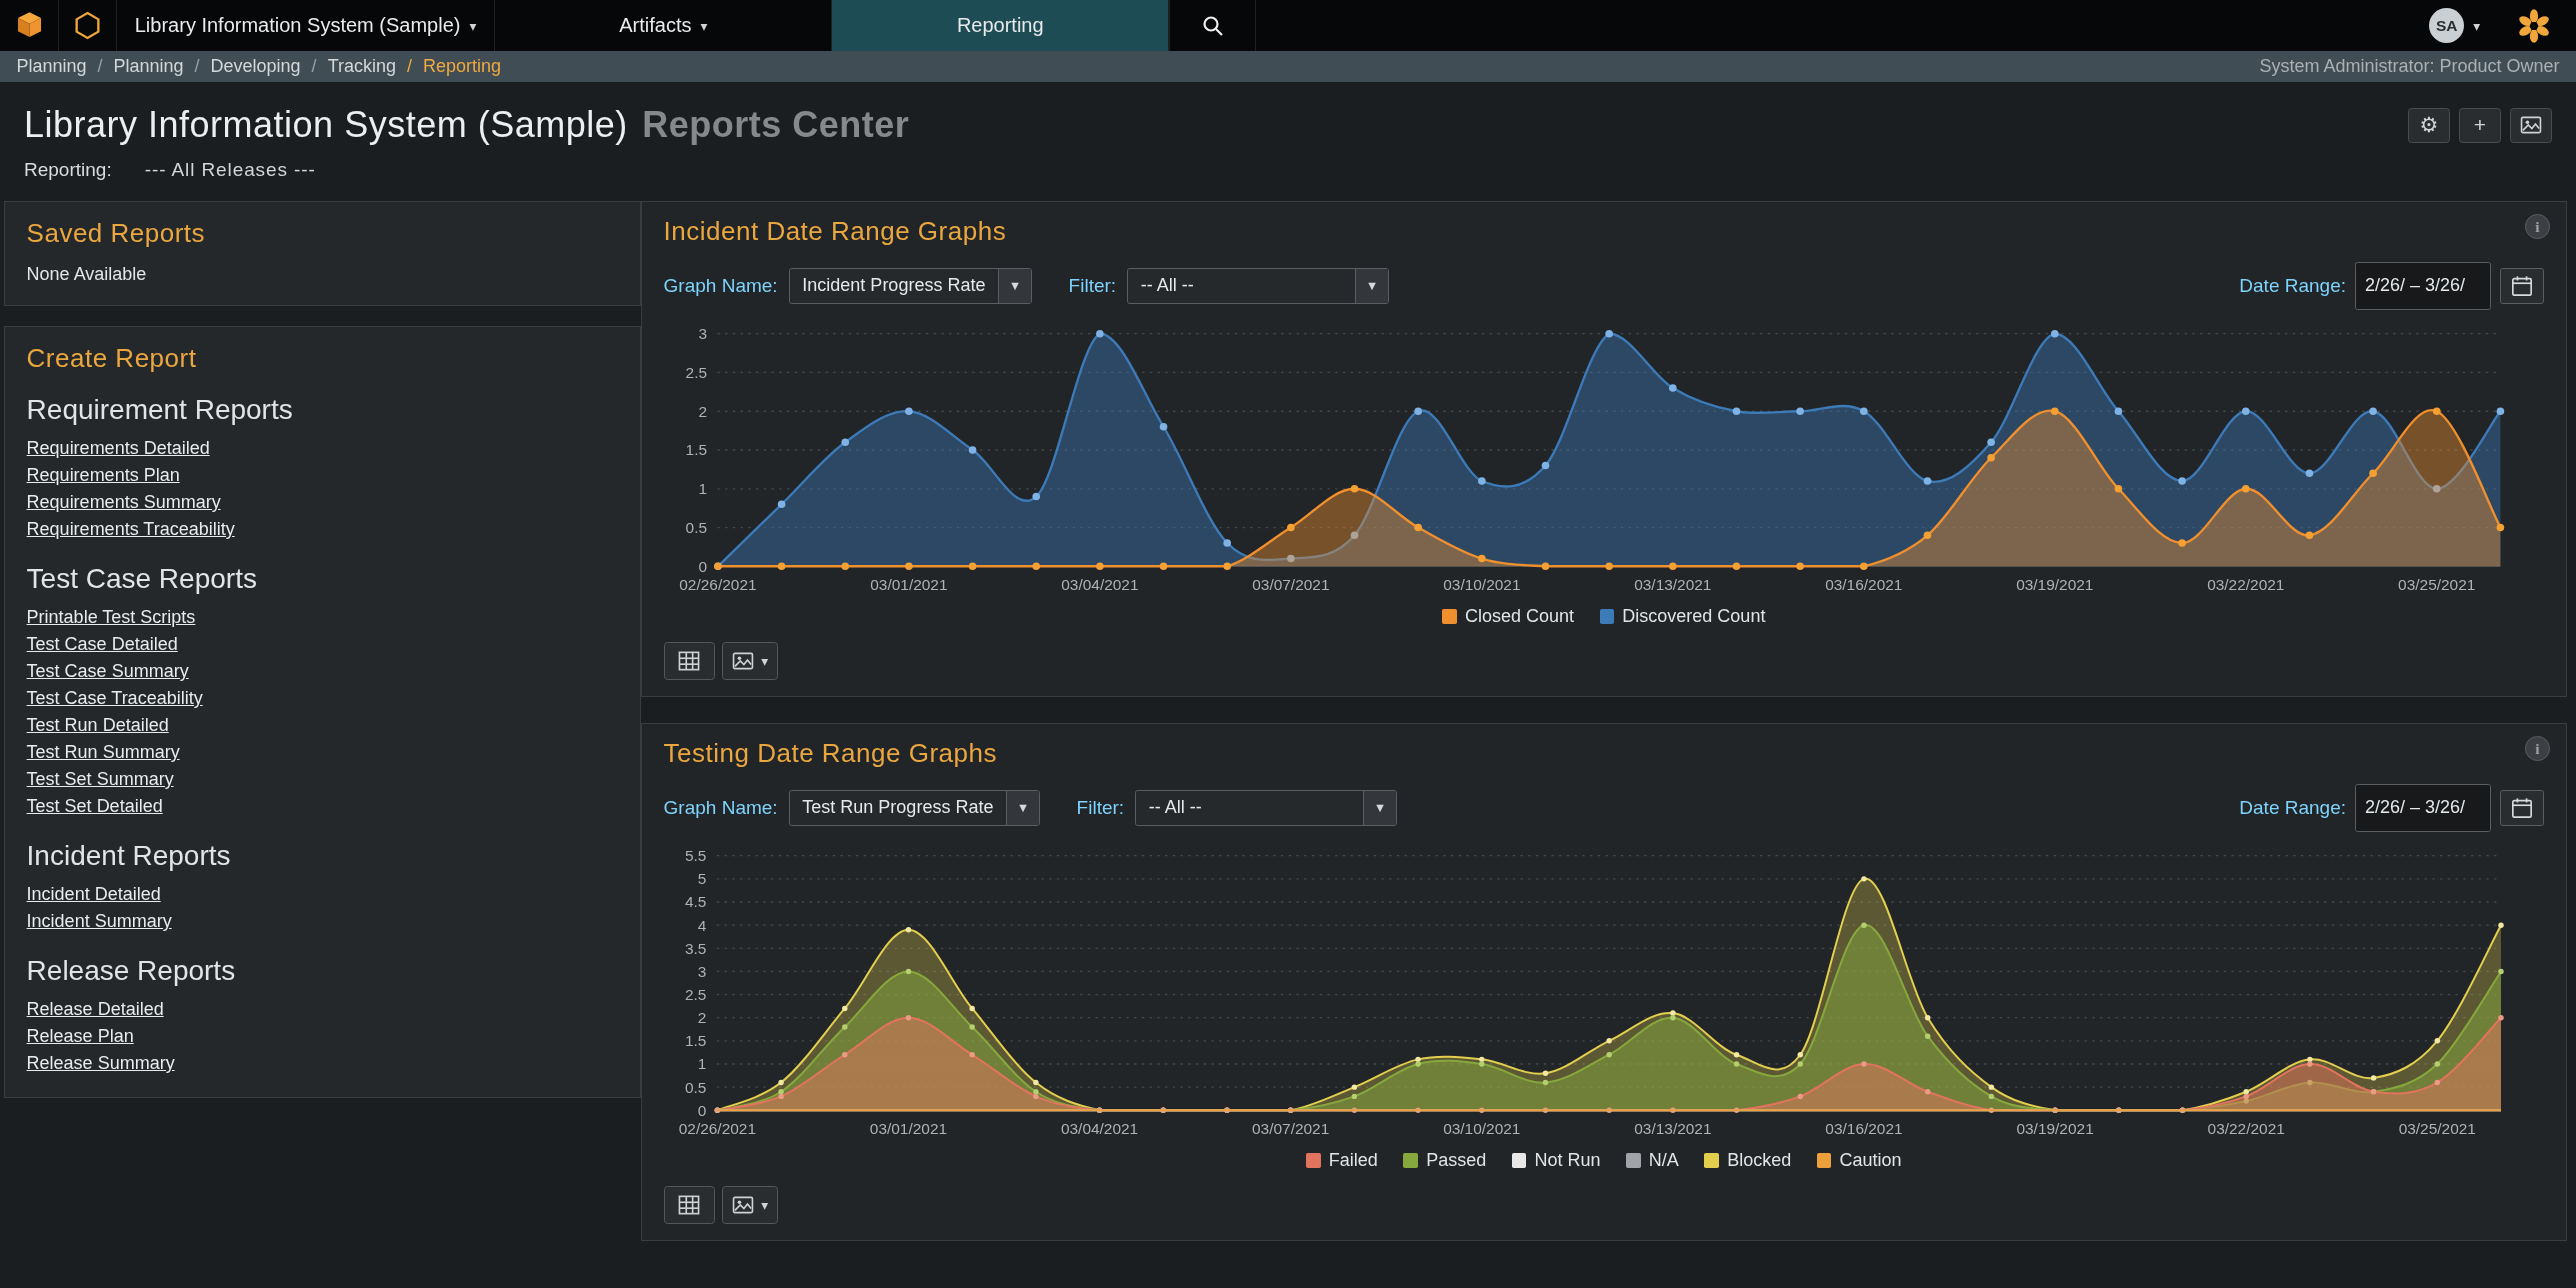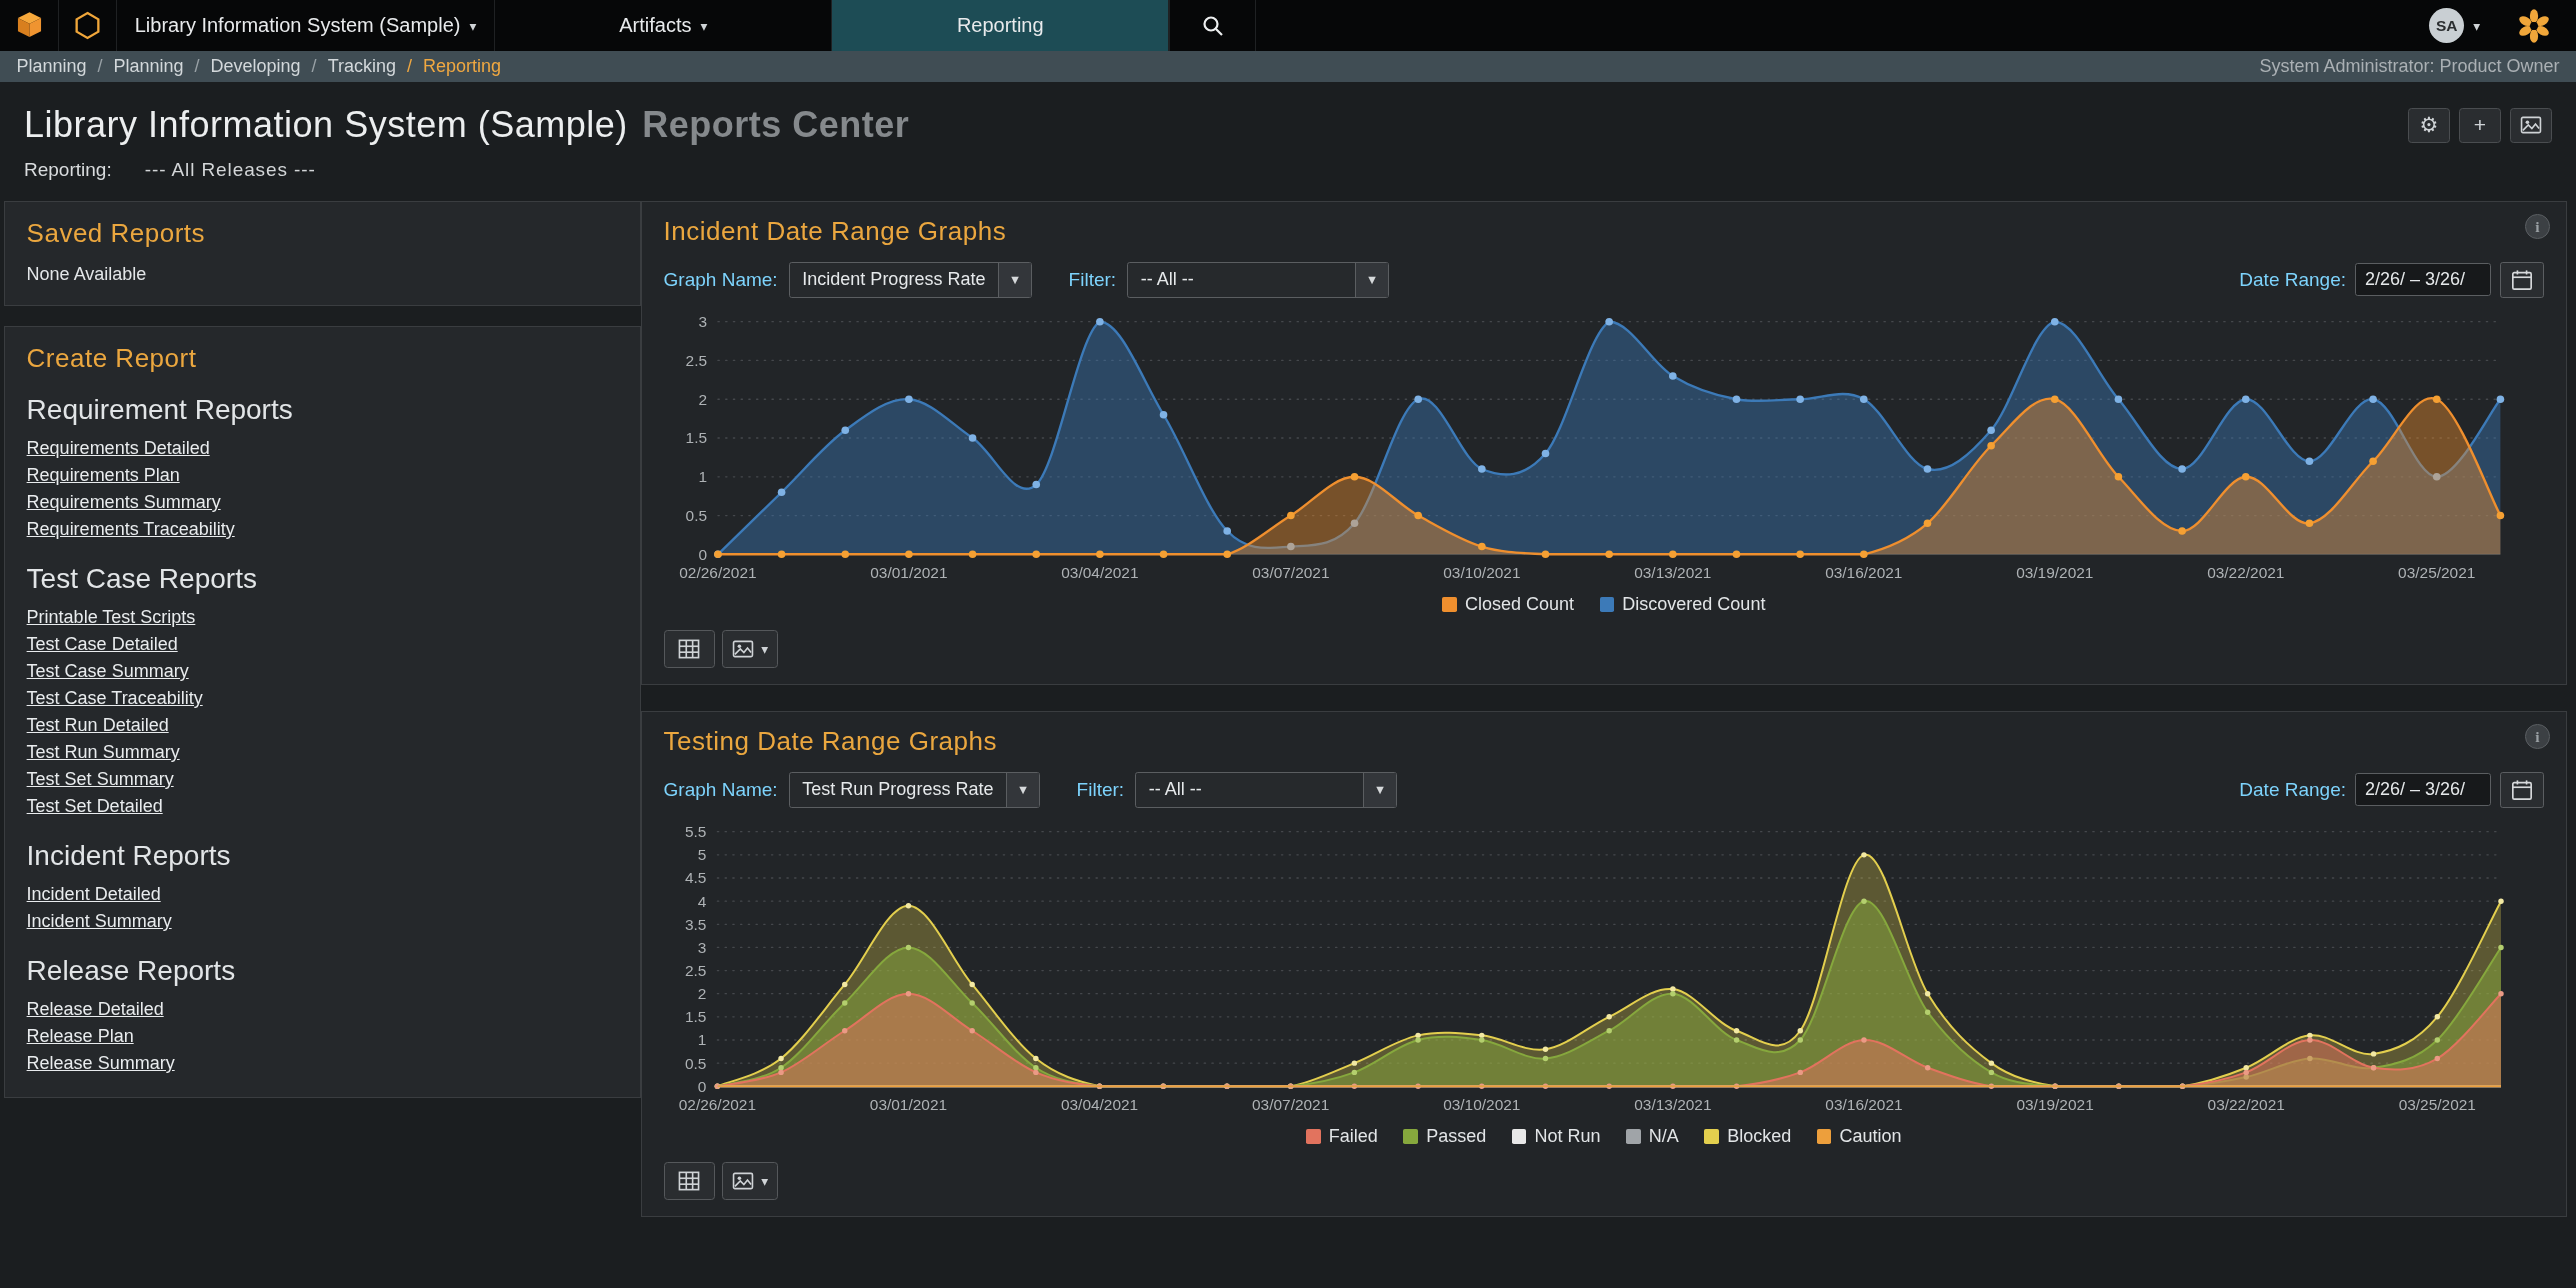--- a/index.html
+++ b/index.html
@@ -56,21 +56,21 @@
 
   .controls-row { margin-top: 14.6px; display: flex; align-items: center; font-size: 19px; gap: 11px; }
   .ctl-label { color: #7dd3fc; }
   .select { display: inline-flex; align-items: stretch; height: 36px; background: #26292c; border: 0.9px solid #5b5e61; border-radius: 2.7px; cursor: pointer; }
   .select .val { display: flex; align-items: center; padding: 0 12.7px; font-size: 18px; color: #e6e9eb; }
   .select.graph .val { min-width: 191px; }
   .select.filter .val { min-width: 227px; }
   .select .arrow { width: 33px; border-left: 0.9px solid #5b5e61; background: #33363a; display: flex; align-items: center; justify-content: center; font-size: 12.7px; color: #d6d9db; }
   .filter-label { margin-left: 25.5px; }
   .right-controls { margin-left: auto; display: flex; align-items: center; gap: 9px; }
-  .date-input { width: 136px; height: 33px; background: #17191b; border: 0.9px solid #5b5e61; border-radius: 2.7px; color: #e6e9eb; font-size: 18px; padding: 0 9px; font-family: "Liberation Sans", sans-serif; }
+  .date-input { width: 136px; height: 48px; background: #17191b; border: 0.9px solid #5b5e61; border-radius: 2.7px; color: #e6e9eb; font-size: 18px; padding: 0 9px; font-family: "Liberation Sans", sans-serif; }
   .cal-btn { width: 44px; height: 36px; background: #2a2d30; border: 0.9px solid #5b5e61; border-radius: 2.7px; display: flex; align-items: center; justify-content: center; cursor: pointer; }
 
   .chart-box { margin-top: 11px; width: 100%; }
   .chart-a { height: 278px; }
   .chart-b { height: 300px; }
 
   .legend { display: flex; justify-content: center; gap: 25.5px; margin-top: 7.3px; font-size: 18px; color: #e2e5e7; }
   .legend-item { display: inline-flex; align-items: center; gap: 8.2px; }
   .swatch { width: 14.6px; height: 14.6px; border-radius: 1.8px; display: inline-block; }
 

